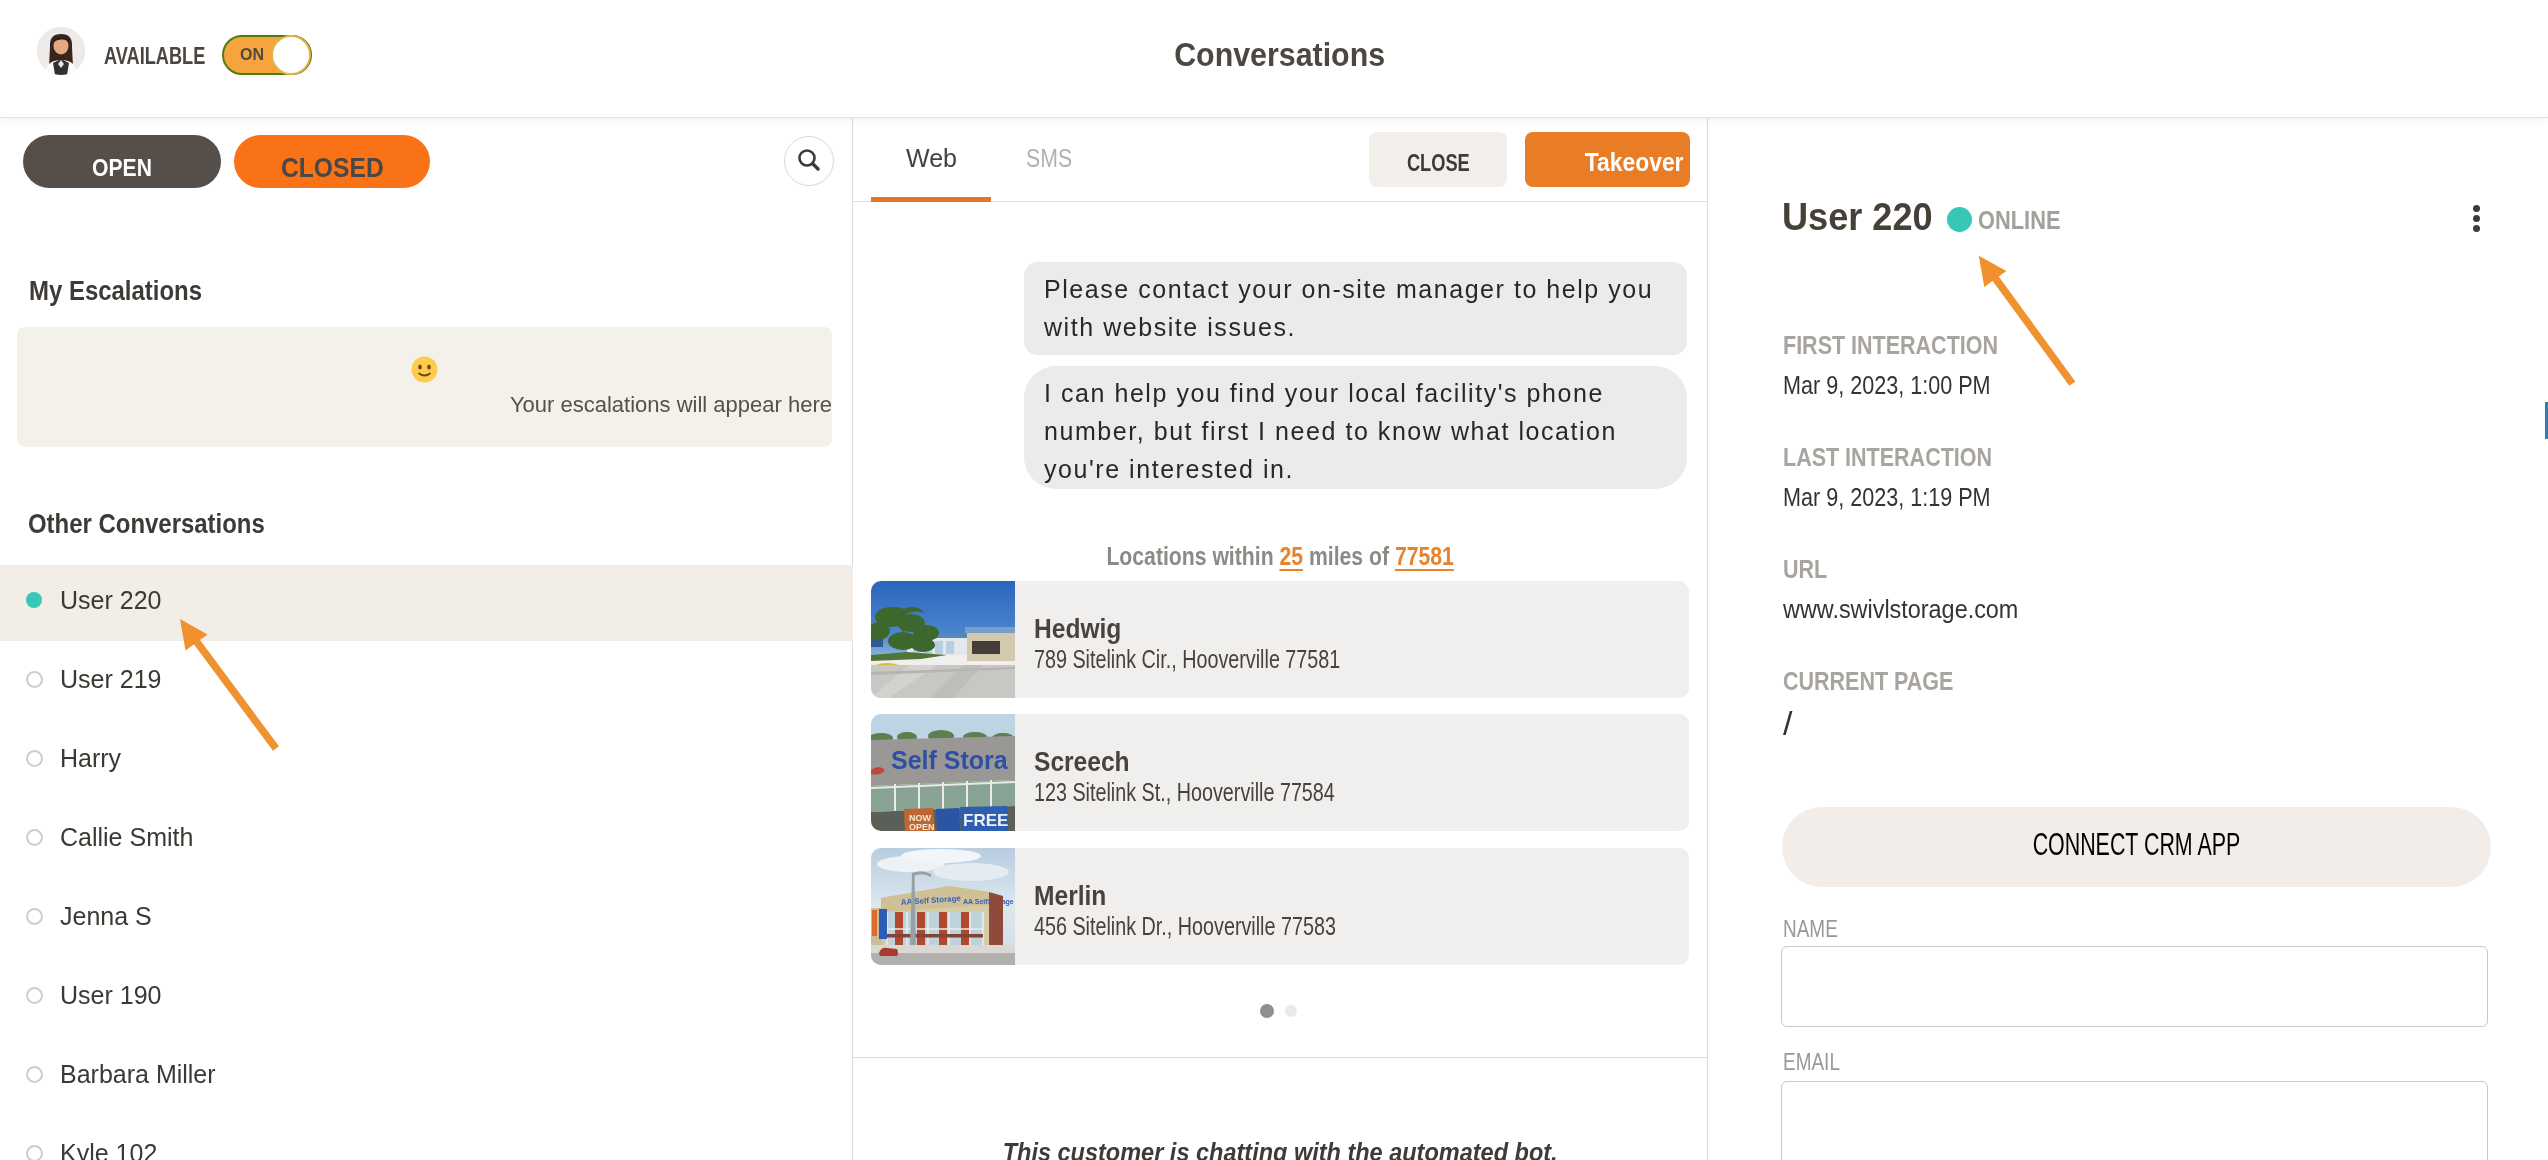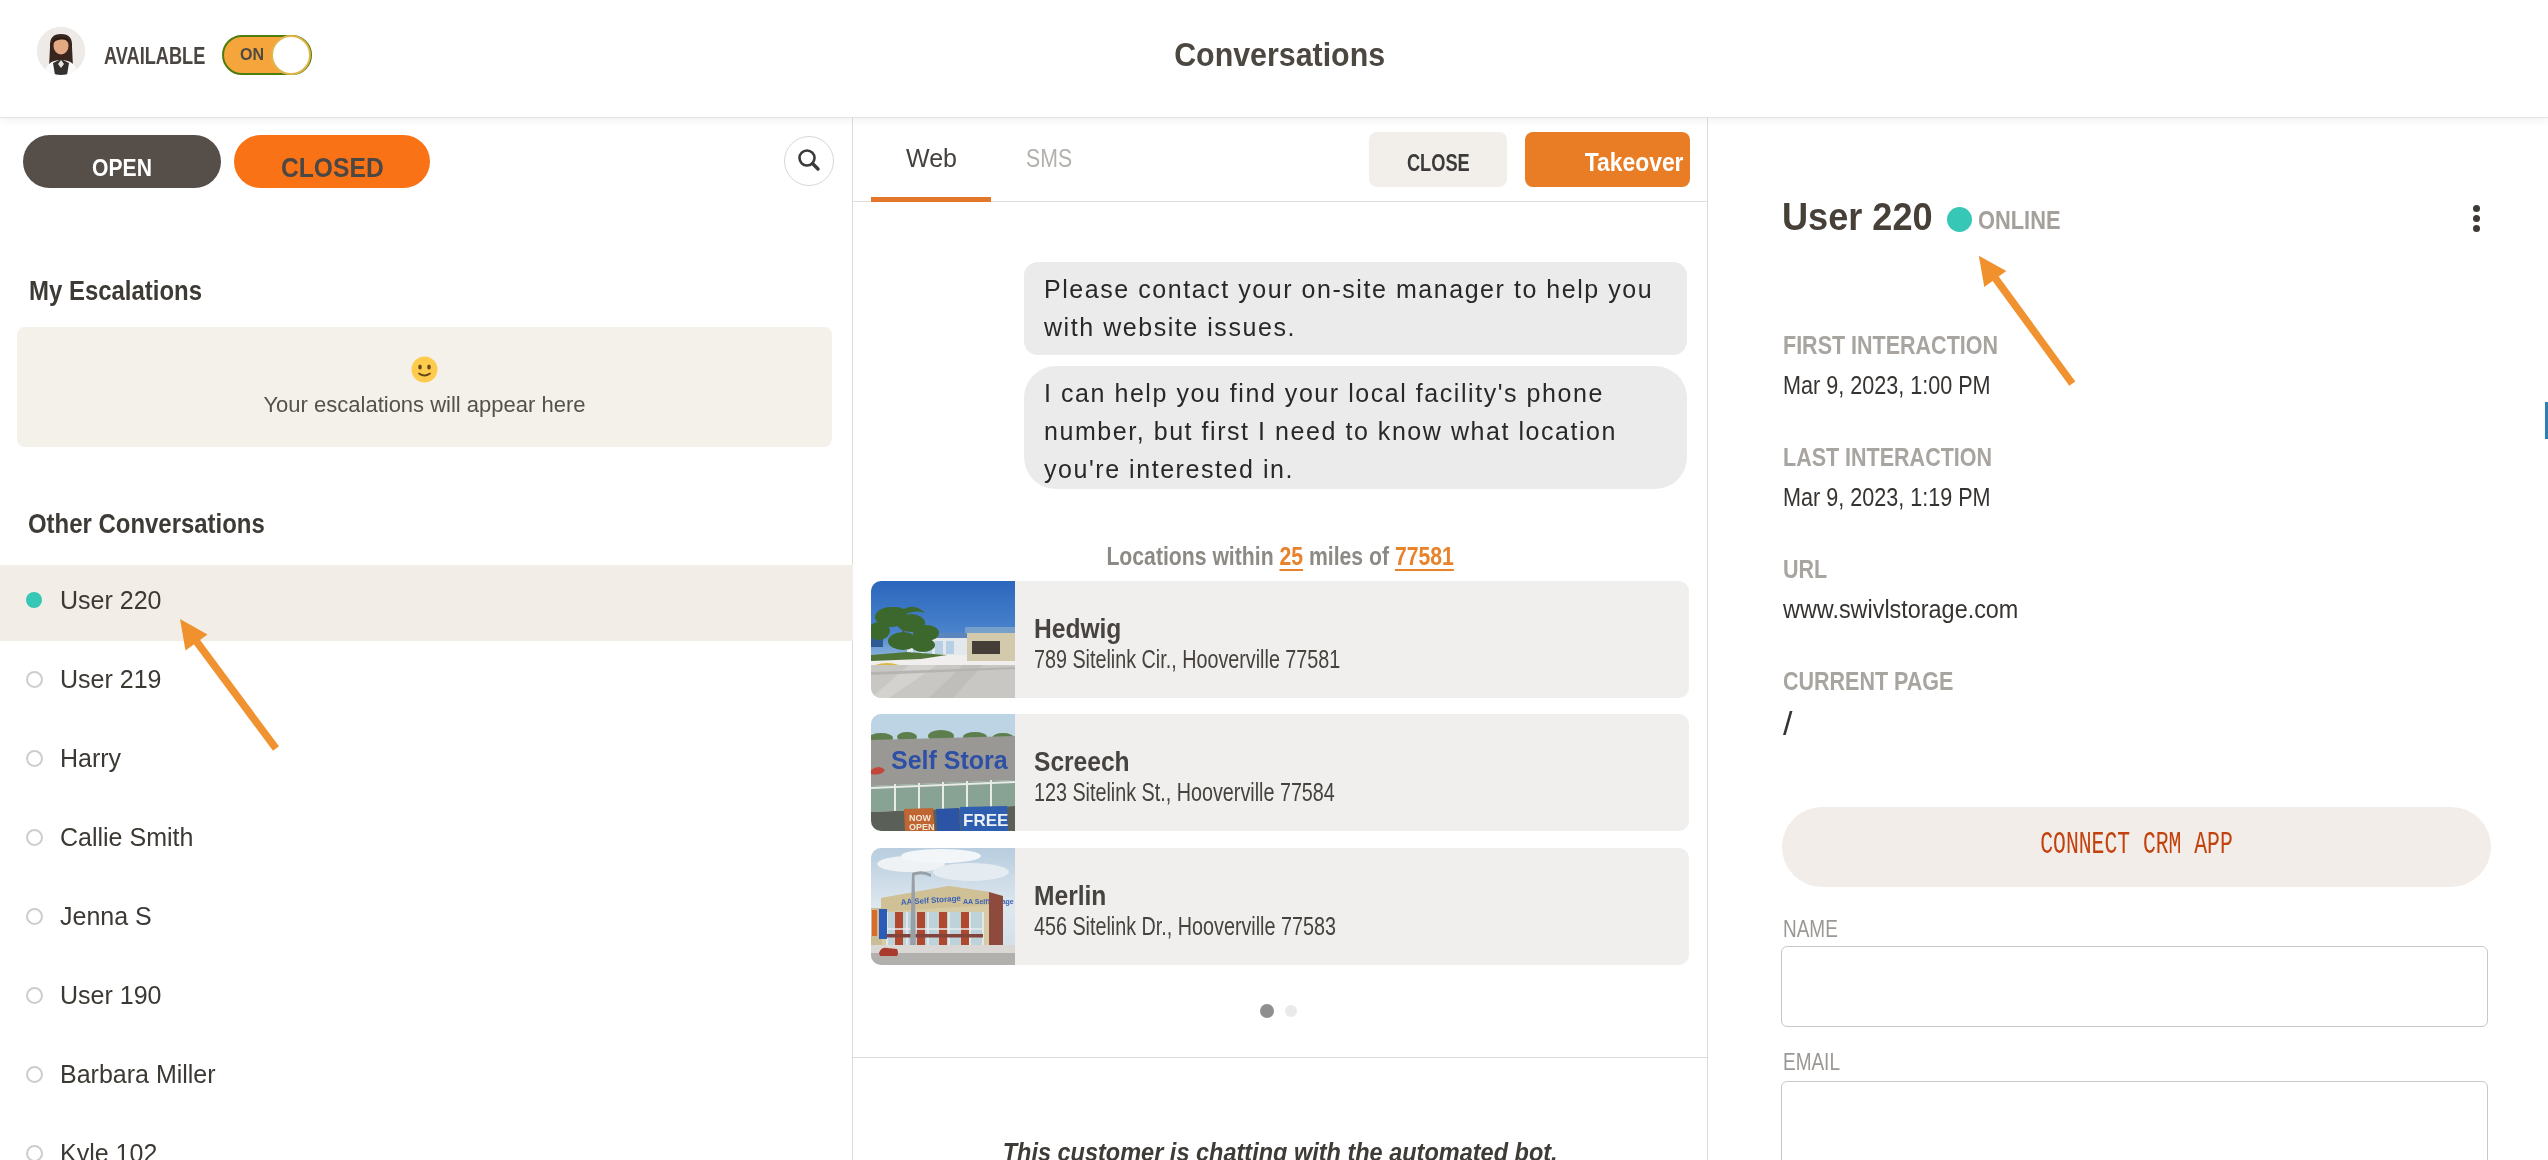--- a/index.html
+++ b/index.html
@@ -31,21 +31,21 @@
   #btn-closed { position:absolute; left:234px; top:17px; width:196px; height:53px; border-radius:27px;
     background:#f97316; color:#4b4744; font-size:28px; font-weight:bold;
     text-align:center; line-height:65px; }
   #btn-open span, #btn-closed span { display:inline-block; transform:scaleX(0.88); }
   #search { position:absolute; left:784px; top:18px; width:50px; height:50px; border-radius:50%;
     background:#fff; border:1px solid #d9d7d5; }
   h2.sect { position:absolute; font-size:28px; font-weight:bold; color:#3e3a36; line-height:1;
     transform:scaleX(0.855); transform-origin:left top; white-space:nowrap; }
   #escbox { position:absolute; left:17px; top:209px; width:815px; height:120px; border-radius:8px;
     background:#f4f0ea; }
-  #escbox .txt { position:absolute; left:0; top:65px; width:100%; text-align:center;
+  #escbox .txt { position:absolute; left:0; top:65px; width:100%; text-align:right;
     font-size:22px; color:#55504b; line-height:1.2; }
   .row { position:absolute; left:0; width:853px; height:79px; }
   .row .nm { position:absolute; left:60px; top:50%; transform:translateY(-50%);
     font-size:25px; color:#3c3834; }
   .row .dot { position:absolute; left:26px; top:50%; margin-top:-8px; width:16px; height:16px;
     border-radius:50%; }
   .dot.teal { background:#36c7b6; }
   .dot.empty { background:#fff; border:2px solid #cfcdcb; width:17px; height:17px; }
 
   
@@ -91,21 +91,21 @@
     background:#36c7b6; }
   #uonline { position:absolute; left:270px; top:89px; font-size:26px; font-weight:bold;
     color:#a4a09c; line-height:1; transform:scaleX(0.84); transform-origin:left top; }
   .kdot { position:absolute; left:765px; width:7px; height:7px; border-radius:50%; background:#3e3a36; }
   .lbl { position:absolute; left:75px; font-size:25px; font-weight:bold; color:#a8a4a0; line-height:1;
     transform:scaleX(0.86); transform-origin:left top; white-space:nowrap; }
   .lbl.thin { font-size:23px; font-weight:normal; color:#9b9793; transform:scaleX(0.825); }
   .val { position:absolute; left:75px; font-size:26px; color:#363330; line-height:1;
     transform:scaleX(0.83); transform-origin:left top; white-space:nowrap; }
   #crm { position:absolute; left:74px; top:689px; width:709px; height:80px; border-radius:40px;
-    background:#f2ede8; text-align:center; line-height:76px; font-size:31px; color:#c2410c;font-family:Liberation Mono, monospace; }
+    background:#f2ede8; text-align:center; line-height:76px; font-size:31px; color:#000000; }
   #crm span { display:inline-block; transform:scaleX(0.69); }
   .input { position:absolute; left:73px; width:707px; background:#fff;
     border:1.5px solid #cbc7c3; border-radius:6px; }
   #bluetab { position:absolute; left:2545px; top:402px; width:3px; height:37px; background:#2b7fb9; z-index:9; }
 </style>
 </head>
 <body>
 
 <div id="header">
   <div id="avatar"><svg width="48" height="48" viewBox="0 0 48 48">

